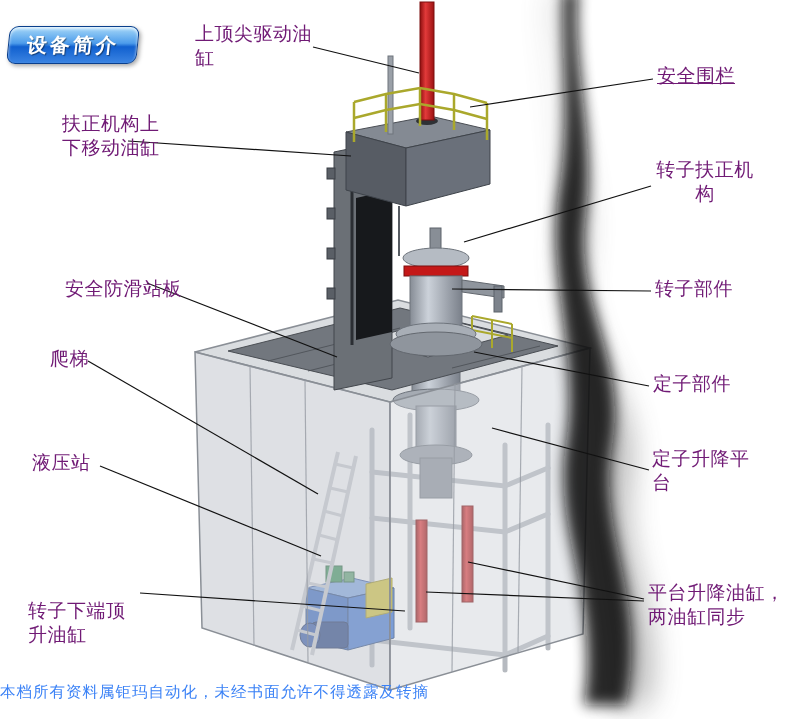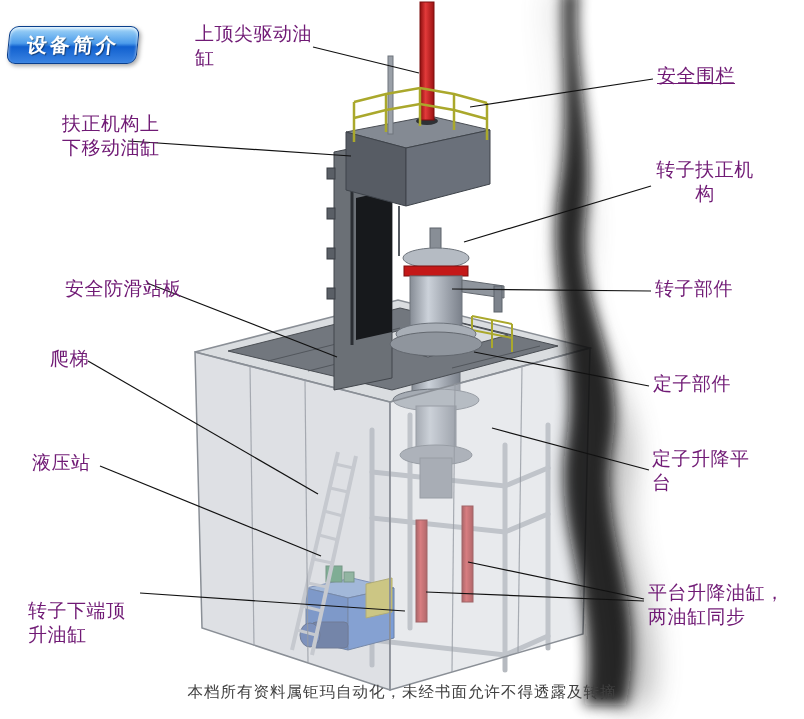--- a/index.html
+++ b/index.html
@@ -17,22 +17,22 @@
     display:flex;align-items:center;justify-content:center;
     transform:skewX(-6deg);
     box-shadow:2px 2px 4px rgba(0,0,0,.35), inset 0 2px 3px rgba(255,255,255,.75);
     text-shadow:1px 1px 1px rgba(0,0,0,.45);
   }
   .label{
     position:absolute;font-size:19px;line-height:24px;color:#701a75;
     letter-spacing:.5px;word-break:break-all;
   }
   .footer{
-    position:absolute;left:0;right:0;top:682px;text-align:center;
-    font-size:15.5px;color:#404040;letter-spacing:1px;
+    position:absolute;left:0;right:0;top:682px;
+    font-size:15.5px;color:#3b82f6;letter-spacing:1px;
   }
 </style>
 </head>
 <body>
 
 <div class="stage">
 
   <svg class="machine" width="804" height="719" viewBox="0 0 804 719">
     <defs>
       <filter id="smoke1" x="-60%" y="-60%" width="220%" height="220%">

